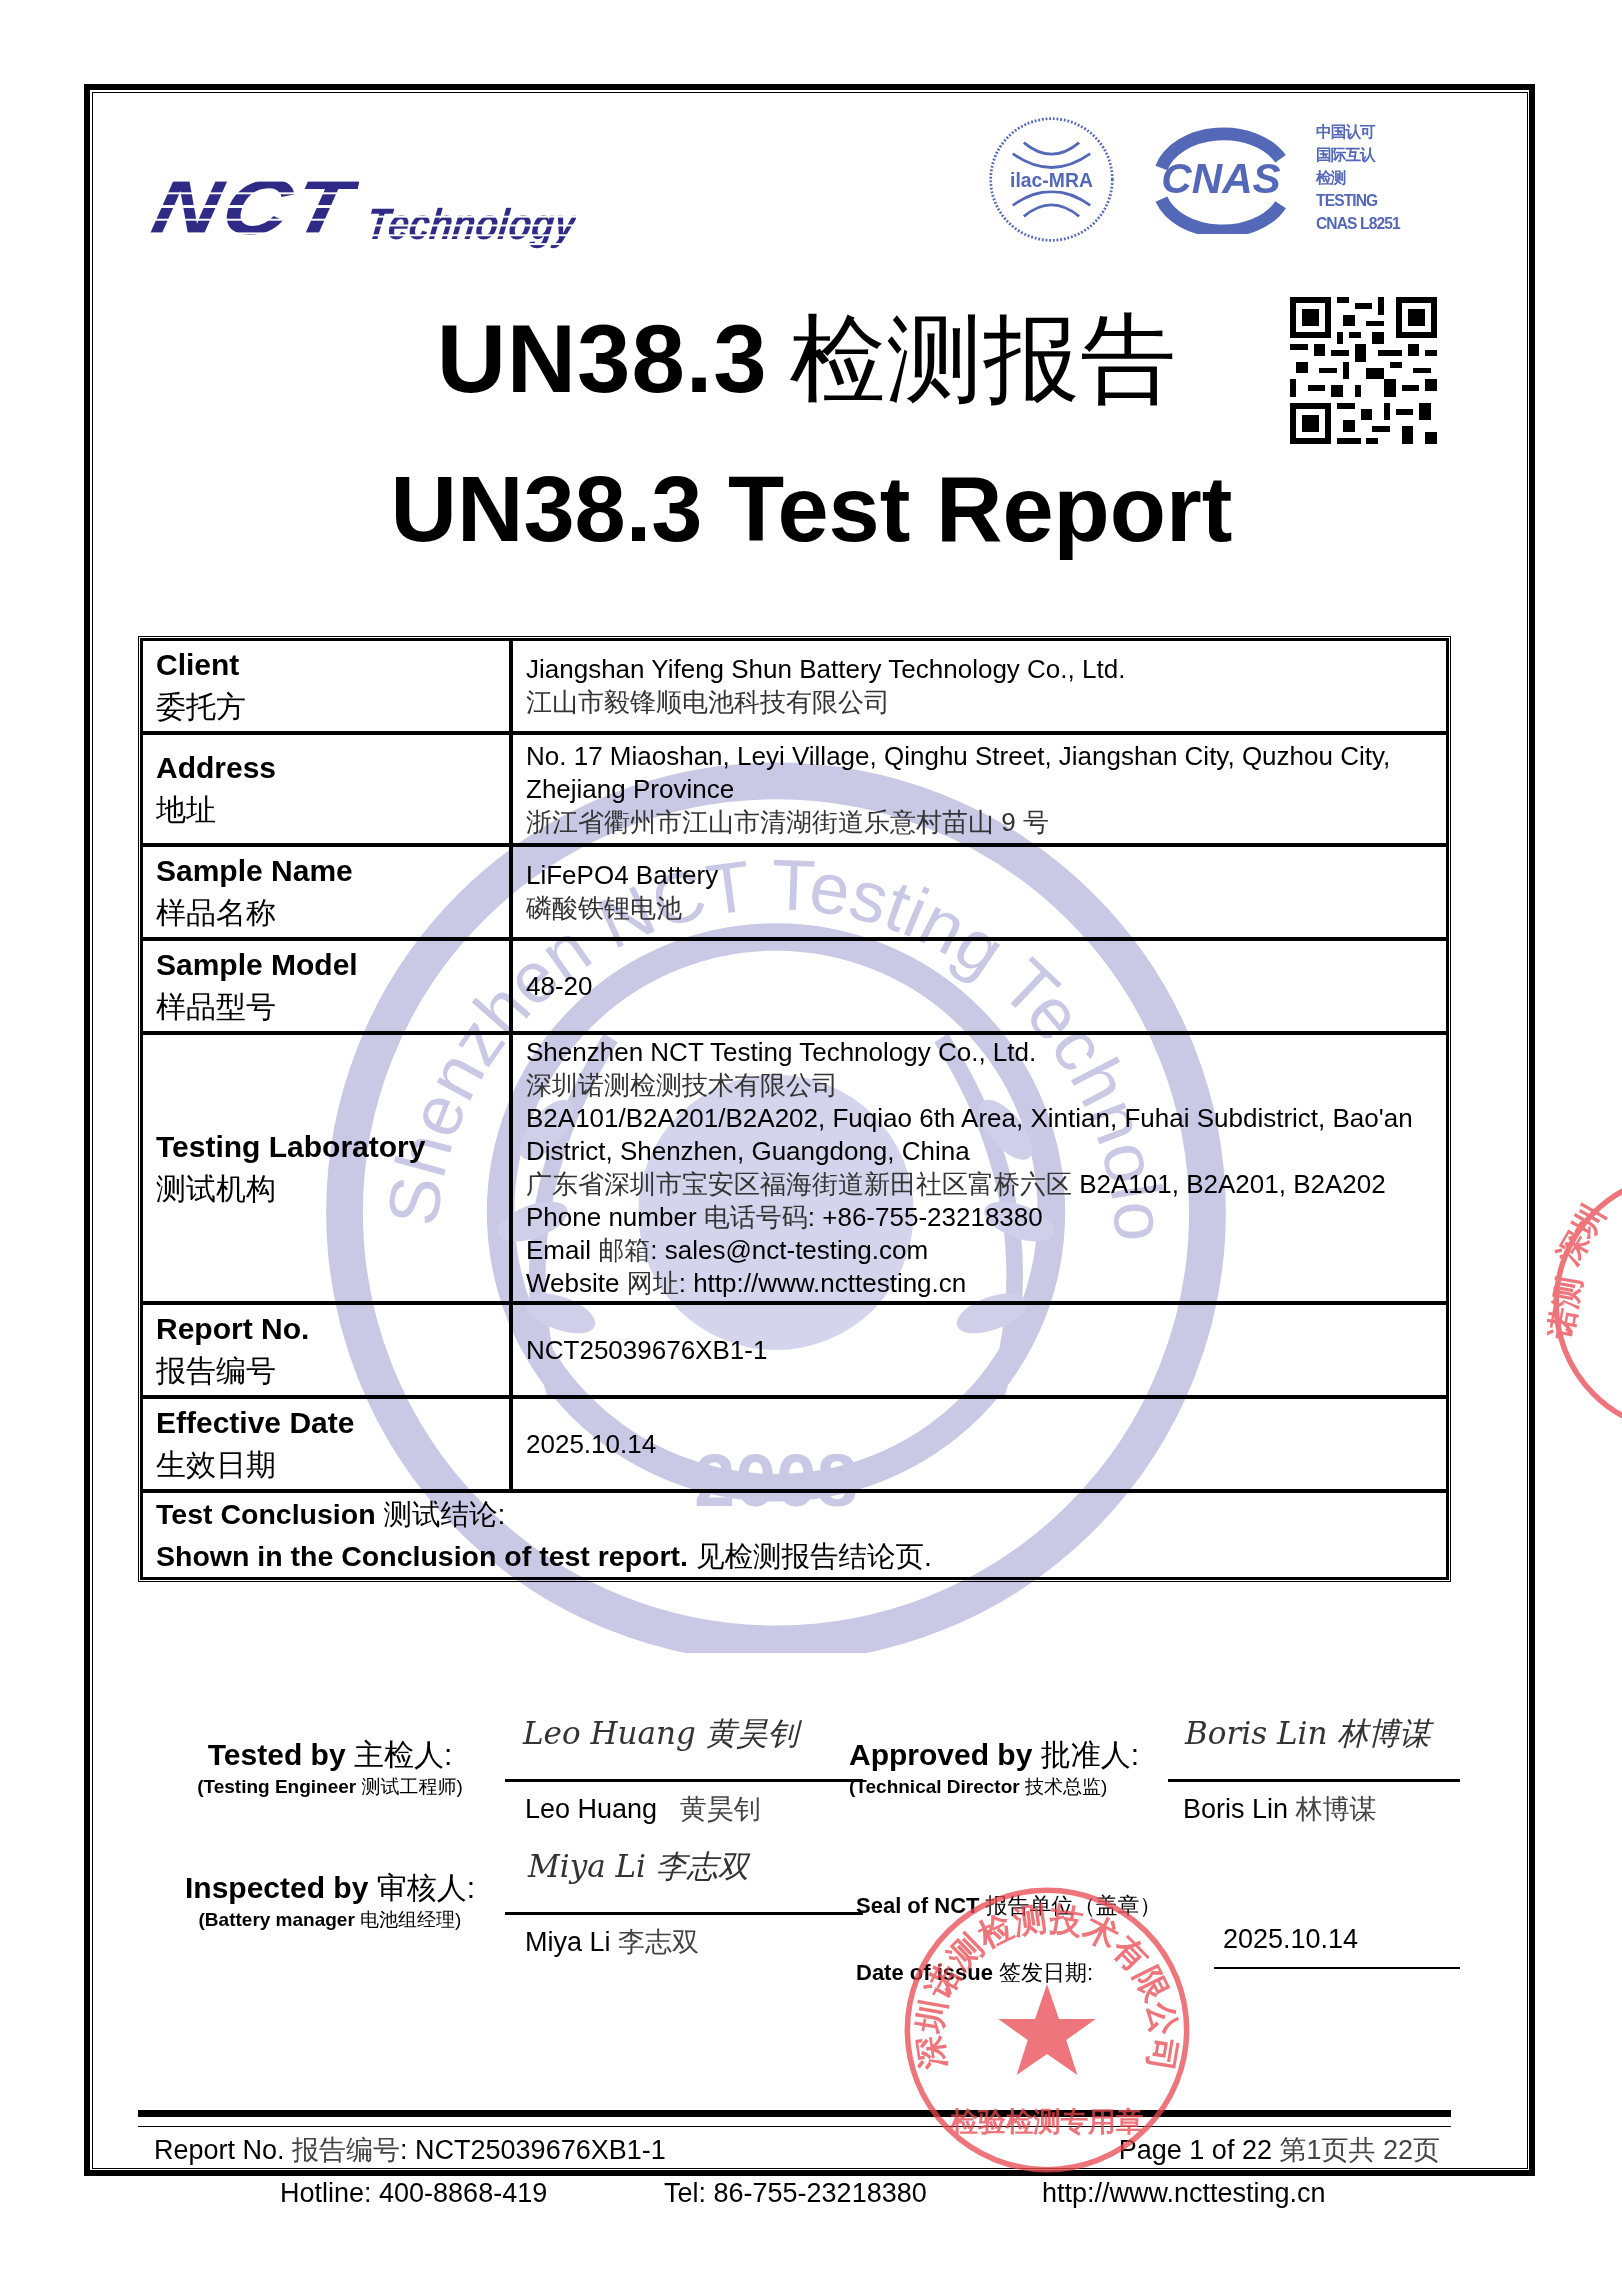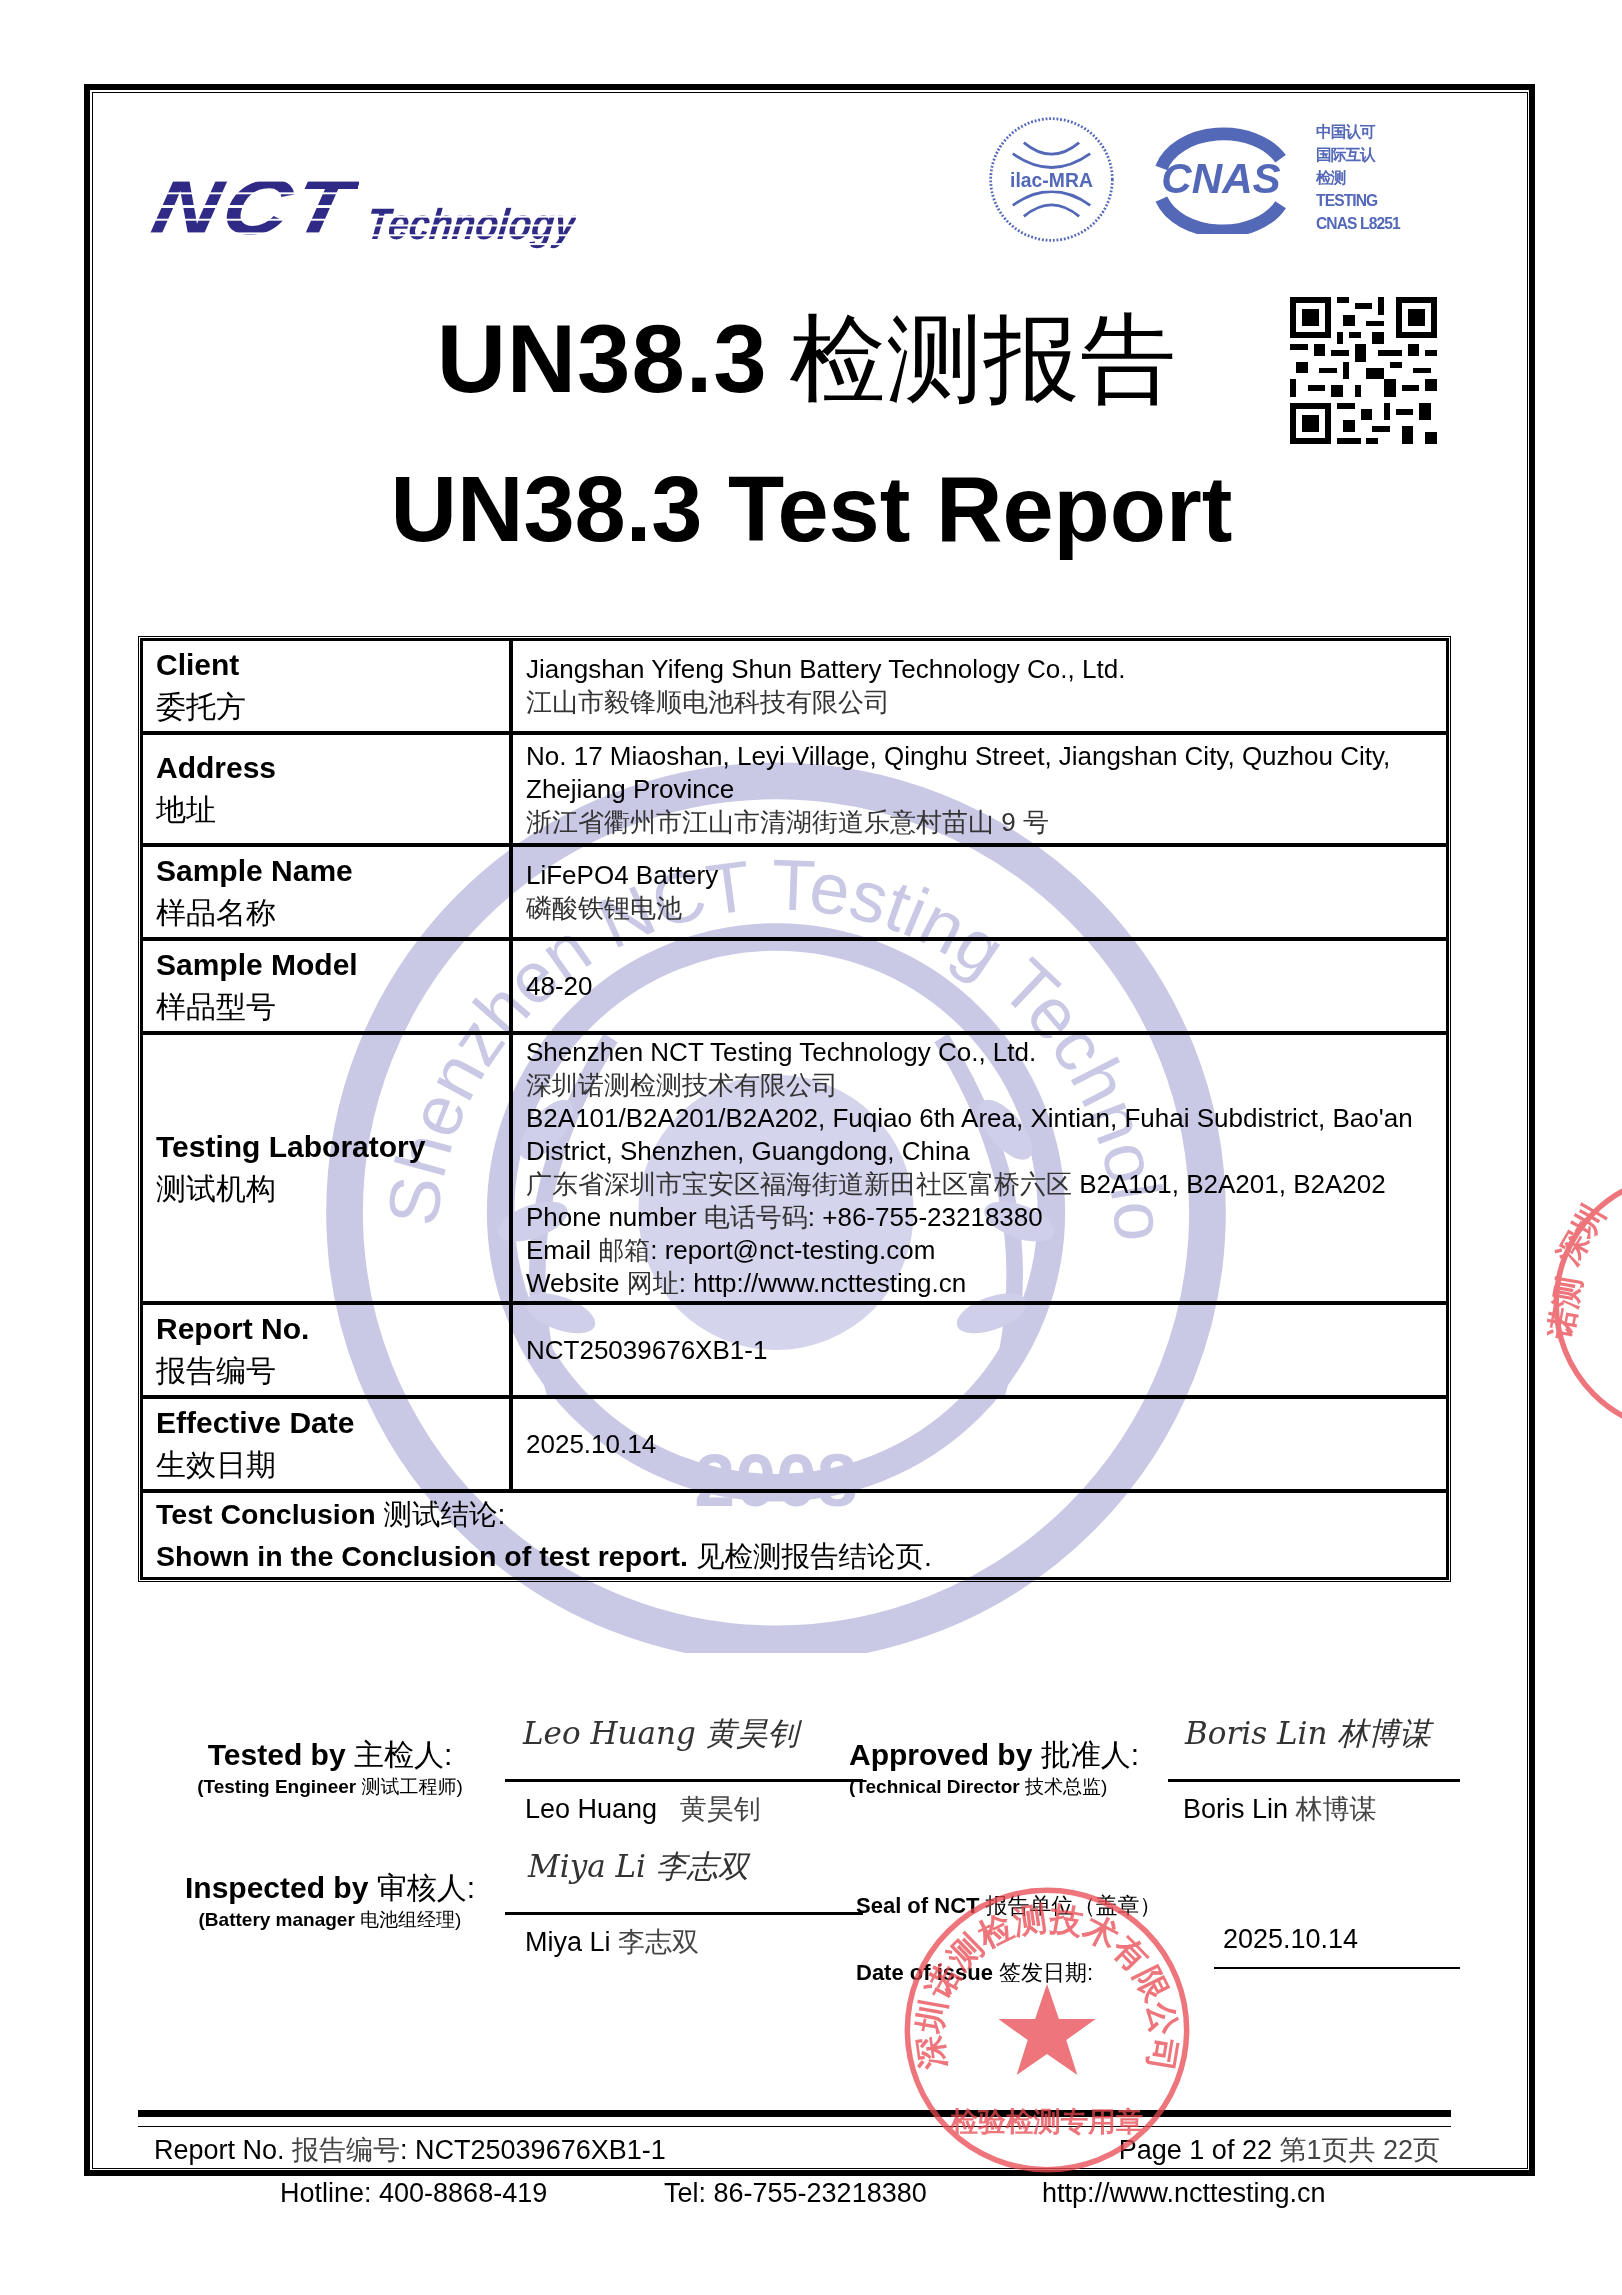--- a/index.html
+++ b/index.html
@@ -245,21 +245,21 @@
     <td class="lbl">
       <div class="en">Testing Laboratory</div>
       <div>测试机构</div>
     </td>
     <td class="val">
       <div>Shenzhen NCT Testing Technology Co., Ltd.</div>
       <div class="cn">深圳诺测检测技术有限公司</div>
       <div>B2A101/B2A201/B2A202, Fuqiao 6th Area, Xintian, Fuhai Subdistrict, Bao'an District, Shenzhen, Guangdong, China</div>
       <div><span class="cn">广东省深圳市宝安区福海街道新田社区富桥六区</span><span> B2A101, B2A201, B2A202</span></div>
       <div><span>Phone number </span><span class="cn">电话号码</span><span>: +86-755-23218380</span></div>
-      <div><span>Email </span><span class="cn">邮箱</span><span>: report@nct-testing.com</span></div>
+      <div><span>Email </span><span class="cn">邮箱</span><span>: sales@nct-testing.com</span></div>
       <div><span>Website </span><span class="cn">网址</span><span>: http://www.ncttesting.cn</span></div>
     </td>
   </tr>
   <tr class="row-rep">
     <td class="lbl">
       <div class="en">Report No.</div>
       <div>报告编号</div>
     </td>
     <td class="val">NCT25039676XB1-1</td>
   </tr>

